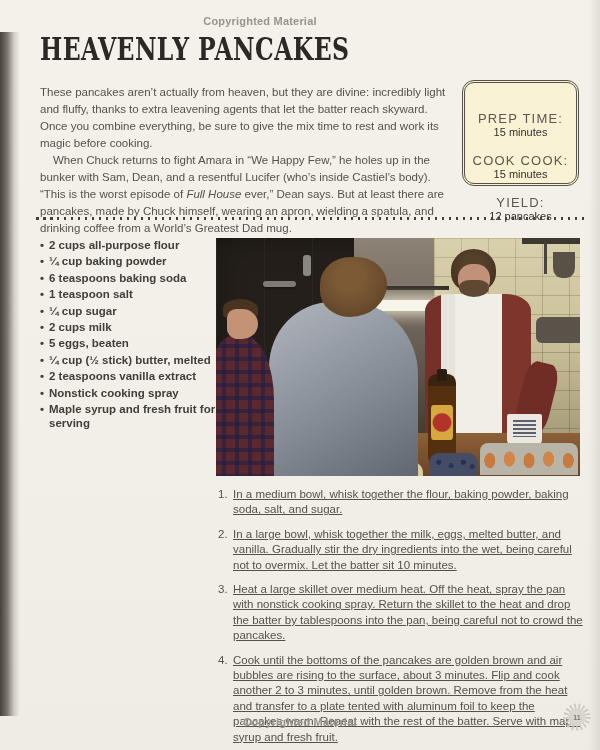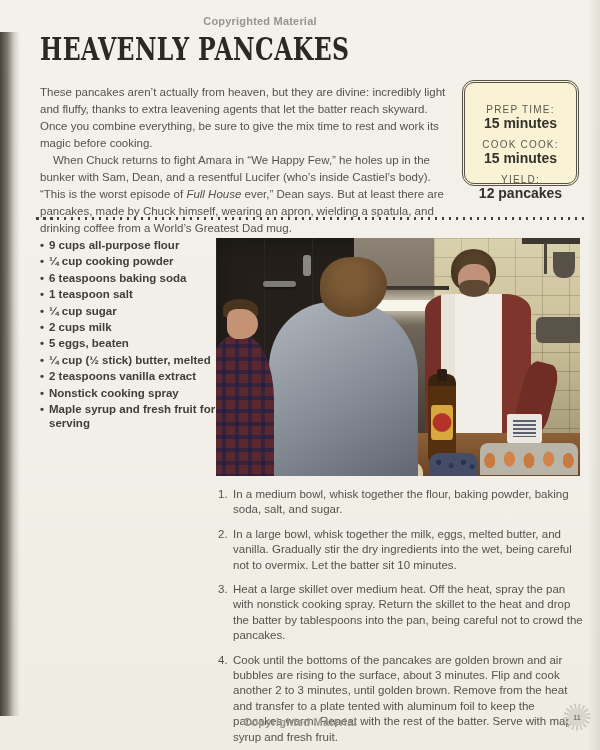--- a/index.html
+++ b/index.html
@@ -36,22 +36,22 @@
     font-size:11.5px; line-height:17px; color:#54524c; }
   .intro p + p { text-indent:13px; }
   .intro i { font-style:italic; }
 
   .infobox {
     position:absolute; left:462px; top:80px; width:117px; height:106px;
     background:#f9f2d5;
     border:3px double #57534a; border-radius:12px;
     padding-top:13px; text-align:center;
   }
-  .ib-label { font-size:10px; letter-spacing:1.2px; color:#5c584f; margin-top:8px; }
-  .ib-value { font-size:14px; font-weight:bold; color:#33312c; margin-bottom:3px; }
+  .ib-label { font-size:13px; letter-spacing:1.2px; color:#5c584f; margin-top:15px; }
+  .ib-value { font-size:11px; font-weight:normal; color:#33312c; margin-bottom:3px; }
 
   .dots {
     position:absolute; left:36px; top:217px; width:548px; height:3px;
     background:repeating-linear-gradient(to right, #43403a 0 2.5px, transparent 2.5px 7px);
   }
 
   .ingredients { position:absolute; left:40px; top:239px; width:176px; list-style:none; }
   .ingredients li { display:flex; font-size:11.5px; font-weight:bold; color:#403e39;
     line-height:13.8px; margin-bottom:2.6px; }
   .ingredients .bullet { width:9px; flex:none; }
@@ -129,21 +129,21 @@
       radial-gradient(circle 4px at 20% 40%, #273052 0 60%, transparent 70%),
       radial-gradient(circle 4px at 45% 55%, #2c3558 0 60%, transparent 70%),
       radial-gradient(circle 4px at 70% 40%, #273052 0 60%, transparent 70%),
       radial-gradient(circle 4px at 88% 60%, #2c3558 0 60%, transparent 70%); }
   .ph-plate { left:42%; top:92%; width:15%; height:8%; background:#dbcba9; border-radius:50% 50% 0 0 / 80% 80% 0 0; }
 
   
   .steps { position:absolute; left:218px; top:487px; width:366px; list-style:none; }
   .steps li { display:flex; font-size:11.5px; line-height:15.4px; color:#54524c; margin-bottom:9px; }
   .steps .num { flex:none; width:15px; }
-  .steps .txt { flex:1; }
+  .steps .txt { flex:1;text-decoration:underline; }
 
   .page-badge { position:absolute; left:562px; top:702px; width:30px; height:30px; }
   .page-badge text { font-family:"Liberation Sans", sans-serif; font-size:7px; font-weight:bold; fill:#7e7b74; }
 </style>
 </head>
 <body>
 
 <div class="spine"></div>
 <div class="edge-shadow-right"></div>
 
@@ -163,25 +163,25 @@
   <div class="ib-value">15 minutes</div>
   <div class="ib-label">YIELD:</div>
   <div class="ib-value">12 pancakes</div>
 </div>
 
 <div class="dots"></div>
 
 <ul class="ingredients">
   <li>
       <span class="bullet">•</span>
-      <span class="ing-text">9 cups all-purpose flour</span>
-    </li>
-  <li>
-      <span class="bullet">•</span>
-      <span class="ing-text">¼ cup cooking powder</span>
+      <span class="ing-text">2 cups all-purpose flour</span>
+    </li>
+  <li>
+      <span class="bullet">•</span>
+      <span class="ing-text">¼ cup baking powder</span>
     </li>
   <li>
       <span class="bullet">•</span>
       <span class="ing-text">6 teaspoons baking soda</span>
     </li>
   <li>
       <span class="bullet">•</span>
       <span class="ing-text">1 teaspoon salt</span>
     </li>
   <li>

